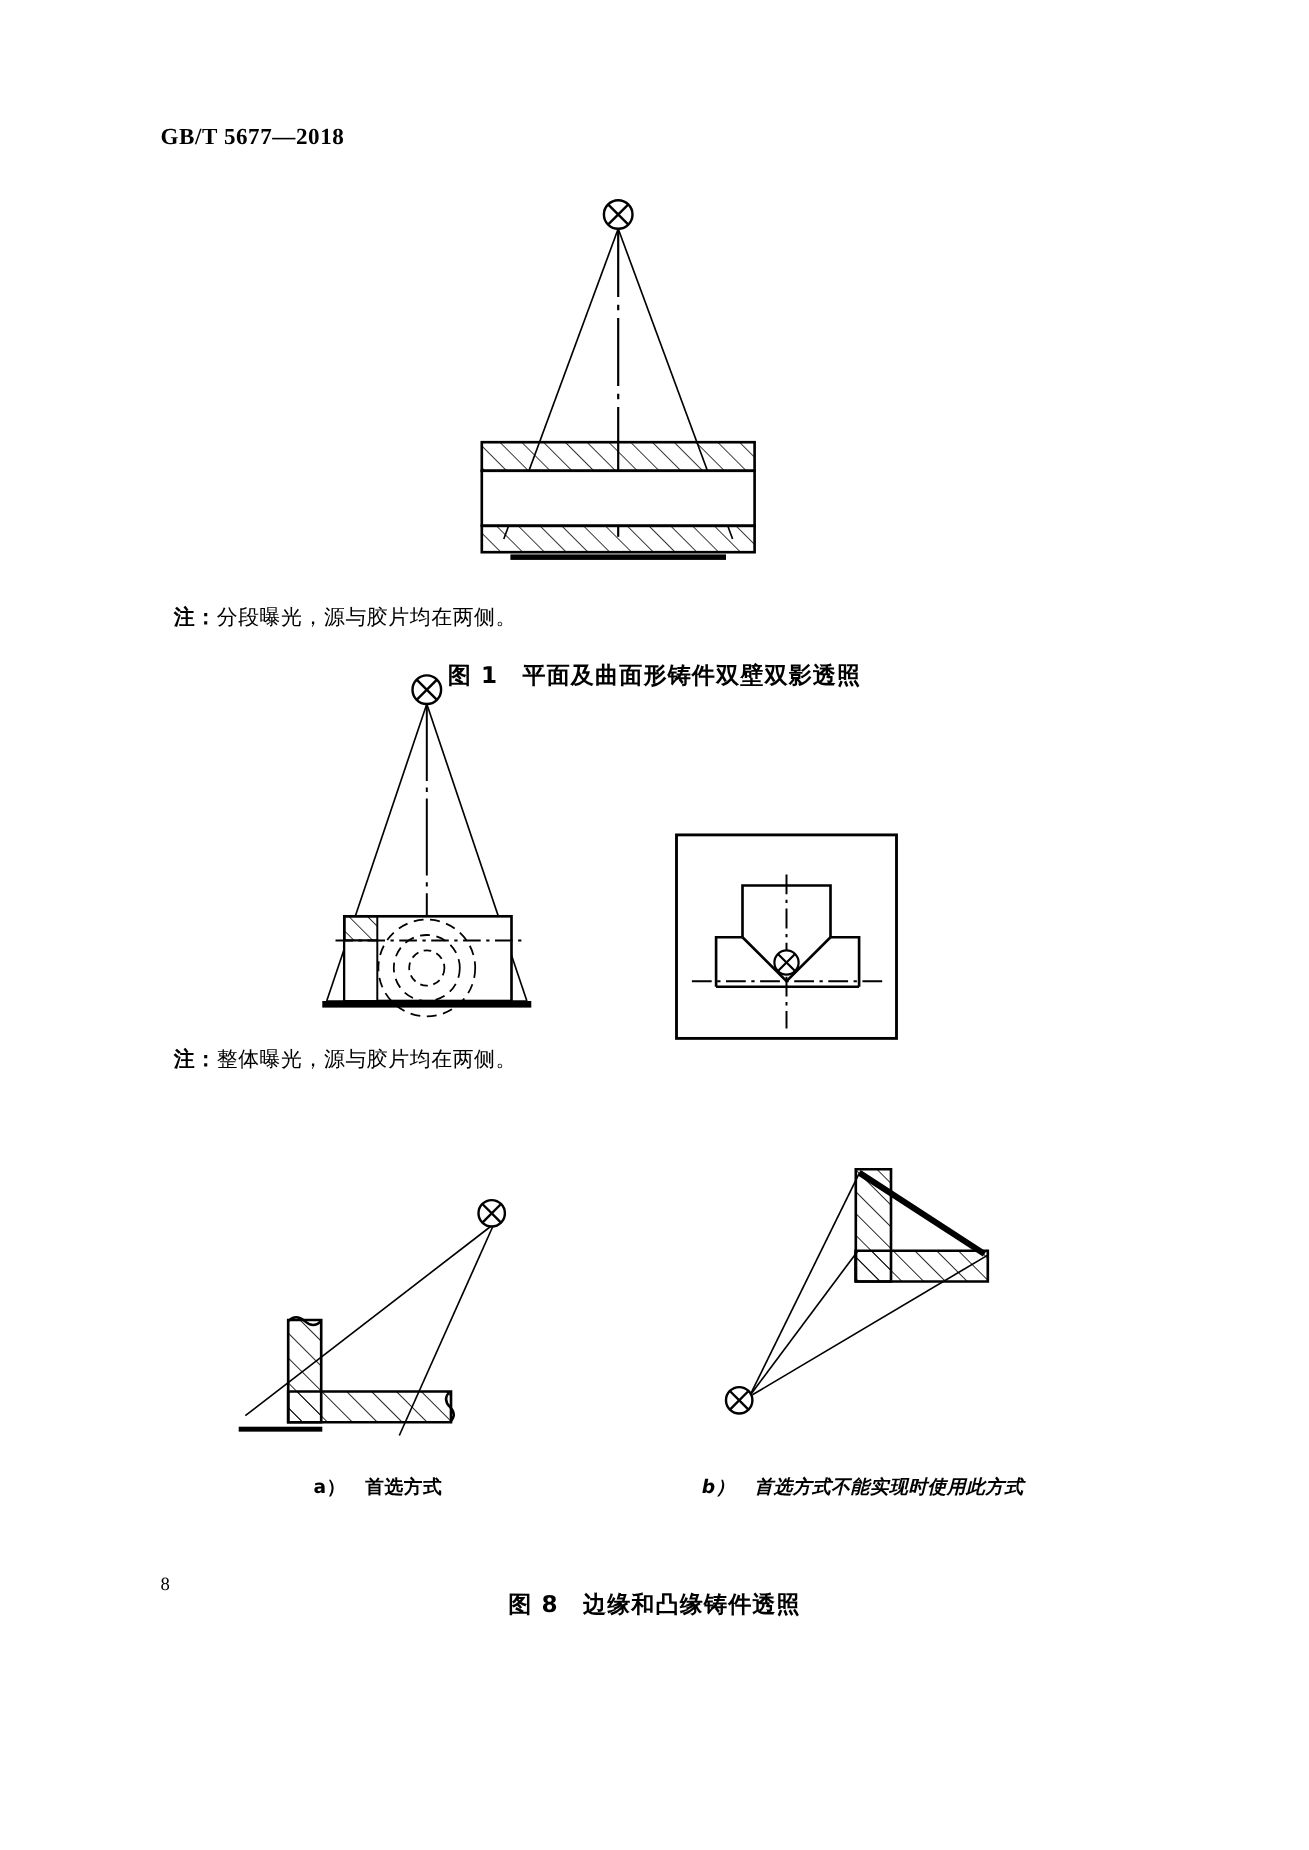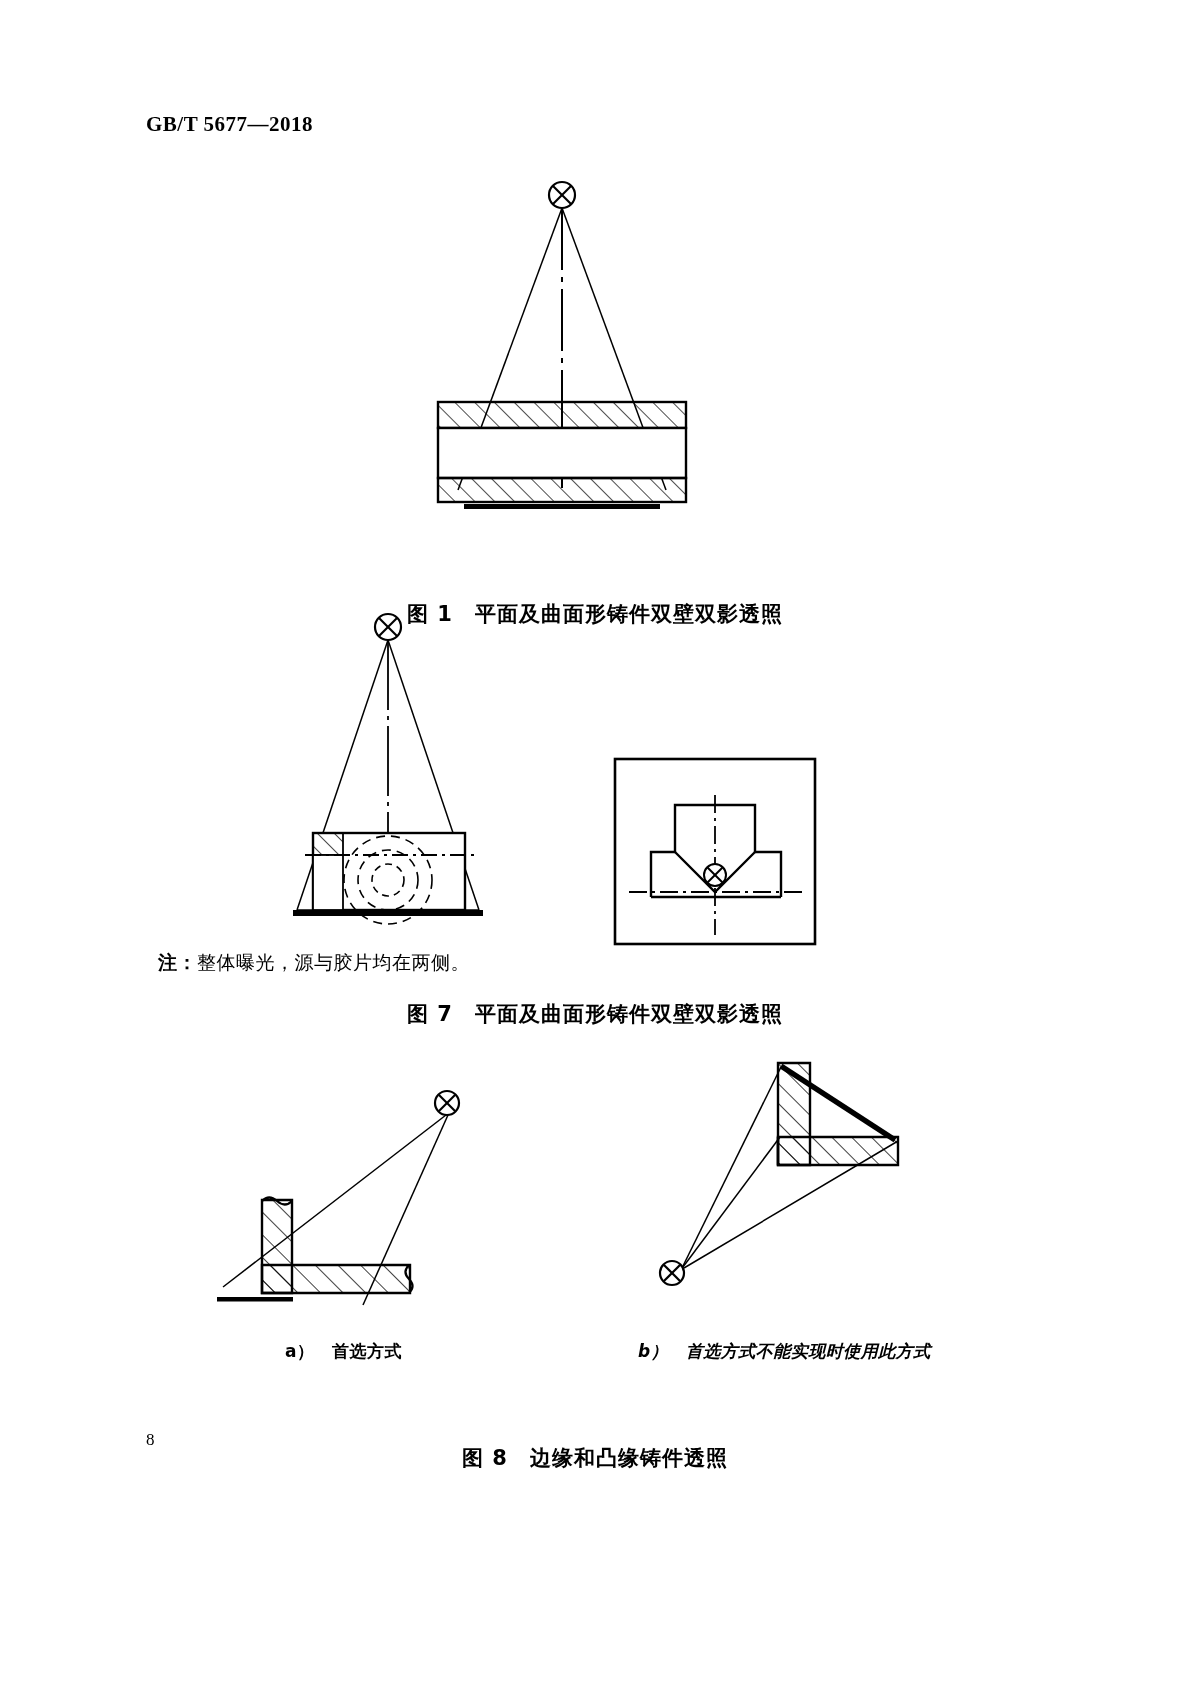--- a/index.html
+++ b/index.html
@@ -120,20 +120,23 @@
 
         <rect x="38" y="308" width="248" height="24" fill="url(#hatchA)" stroke="#000" stroke-width="2.4"></rect>
       </g>
 
       <g>
         <rect x="64" y="334" width="196" height="5" fill="#000"></rect>
       </g>
     </svg>
   </div>
 
+  <div class="note" style="left:158px; top:548px;">
+    <span class="note-label">注：</span><span>分段曝光，源与胶片均在两侧。</span>
+  </div>
 
   <div class="figcaption" style="top:600px;">图 1　平面及曲面形铸件双壁双影透照</div>
 
   <div class="figure" style="left:275px; top:605px; width:250px; height:330px;">
     <svg width="250" height="330" viewBox="0 0 250 330">
       <defs>
         <pattern id="hatchC" width="12" height="12" patternUnits="userSpaceOnUse" patternTransform="rotate(-45)">
           <line x1="0" y1="0" x2="0" y2="12" stroke="#000" stroke-width="1.4"></line>
         </pattern>
       </defs>
@@ -200,21 +203,20 @@
         <line x1="94" y1="110" x2="110" y2="126" stroke="#000" stroke-width="2"></line>
         <line x1="110" y1="110" x2="94" y2="126" stroke="#000" stroke-width="2"></line>
       </g>
     </svg>
   </div>
 
   <div class="note" style="left:158px; top:950px;">
     <span class="note-label">注：</span><span>整体曝光，源与胶片均在两侧。</span>
   </div>
 
-  <div class="figcaption" style="top:1000px;">图 7　平面及曲面形铸件双壁双影透照</div>
 
   <div class="figure" style="left:205px; top:1065px; width:280px; height:250px;">
     <svg width="280" height="250" viewBox="0 0 280 250">
       <defs>
         <pattern id="hatchD" width="16" height="16" patternUnits="userSpaceOnUse" patternTransform="rotate(-45)">
           <line x1="0" y1="0" x2="0" y2="16" stroke="#000" stroke-width="1.5"></line>
         </pattern>
       </defs>
 
       <g>

